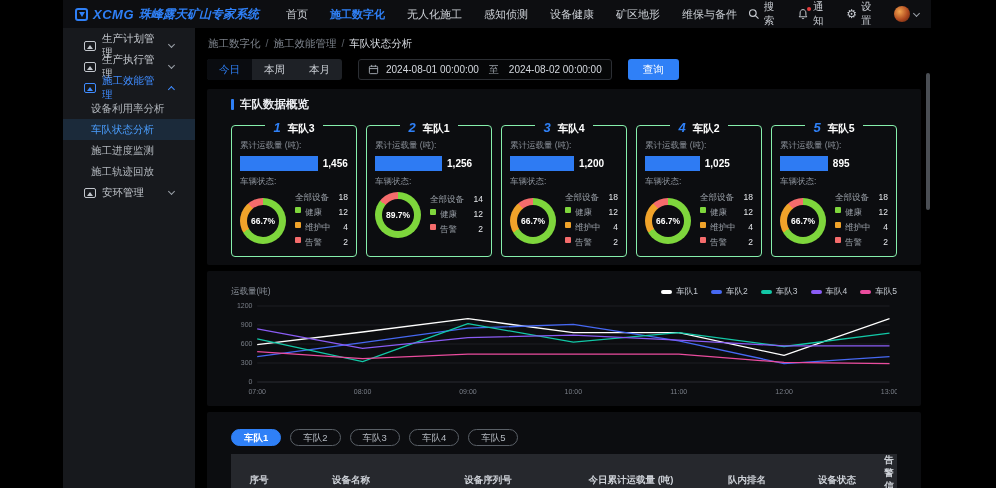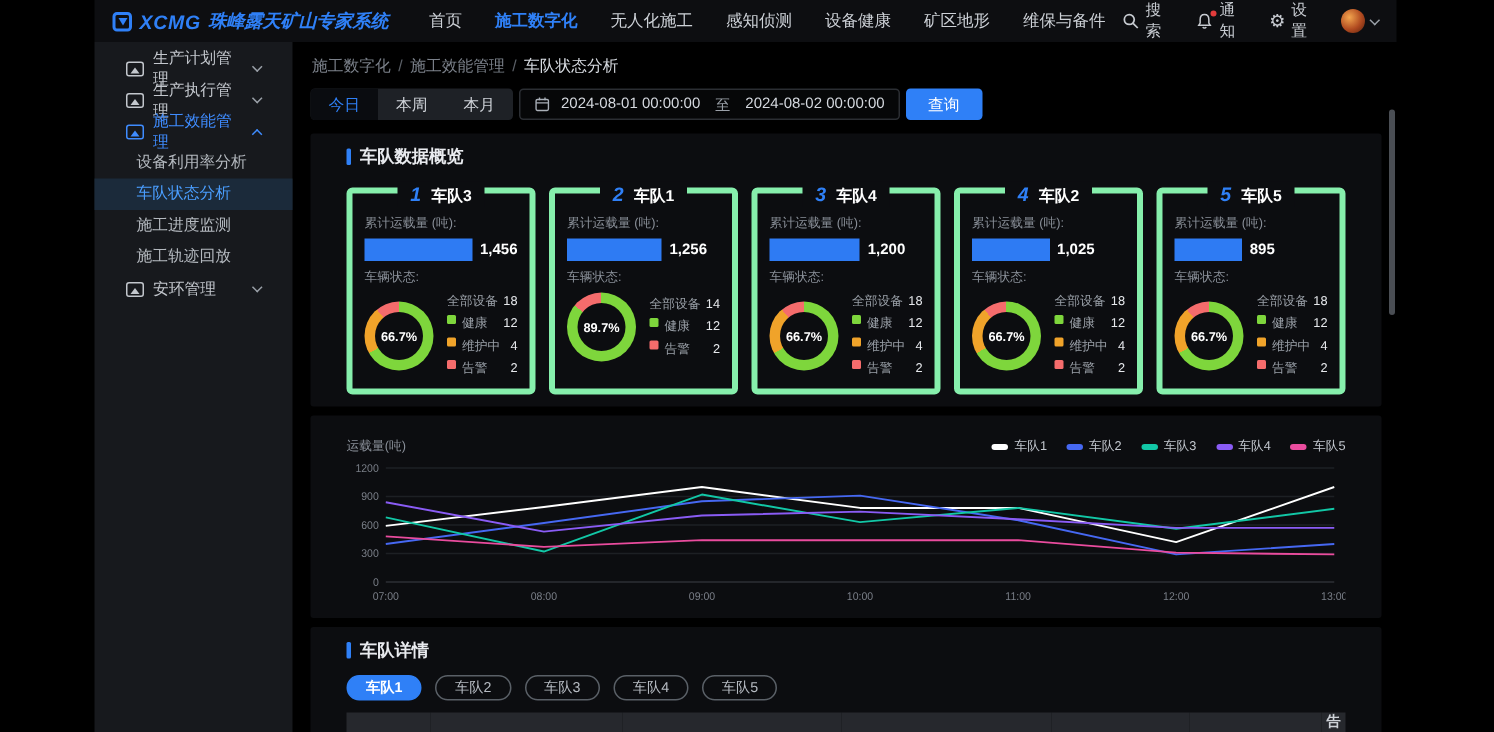--- a/index.html
+++ b/index.html
@@ -35,35 +35,35 @@
   .menu-icon{width:12px;height:10px;border:1px solid currentColor;border-radius:2px;position:relative;flex-shrink:0}
   .menu-icon i{position:absolute;left:2px;bottom:1px;width:0;height:0;border-left:3px solid transparent;border-right:3px solid transparent;border-bottom:4px solid currentColor}
   .side-sub{height:21px;line-height:21px;padding-left:28px;font-size:10.5px;color:#b4b9bf;cursor:pointer}
   .side-sub.active{background:#1b2a3a;color:#4a9eff}
 
   
   .main{flex:1;padding:0 10px 0 12px;position:relative;overflow:hidden}
   .breadcrumb{padding:9px 1px 7px;font-size:10.5px;color:#7b818a}
   .breadcrumb .sep{margin:0 5px;color:#5c6168}
   .breadcrumb .cur{color:#d8dce2}
-  .filterbar{display:flex;align-items:center;gap:4px;margin:1px 0 9px}
+  .filterbar{display:flex;align-items:center;gap:16px;margin:1px 0 9px}
   .seg{display:flex;background:#1e2126;border-radius:3px;overflow:hidden}
   .seg-btn{border:0;background:transparent;color:#d0d4da;font-size:10.5px;height:21px;padding:0 12px;cursor:pointer;font-family:inherit}
   .seg-btn.active{background:#0a0c10;color:#2f80f7}
   .datebox{display:flex;align-items:center;gap:7px;background:#060708;border:1px solid #2b2e33;border-radius:3px;height:21px;padding:0 9px;font-size:10px;color:#d5d9df;cursor:pointer}
   .date-sep{color:#9aa0a8;margin:0 3px}
   .btn-query{background:#2f80f7;color:#fff;border:0;border-radius:3px;height:21px;padding:0 15px;font-size:10.5px;cursor:pointer;font-family:inherit}
 
   .panel{background:#0c0d10;border-radius:2px;padding:8px 24px;margin-bottom:6px}
   .panel-title{display:flex;align-items:center;gap:6px;font-size:11.5px;font-weight:bold;color:#e9ebef}
   .accent{width:3px;height:11px;background:#2f80f7;border-radius:1px}
 
   
   .cards{display:flex;gap:9px;margin-top:13px}
-  .card{flex:1;border:4px solid #86efac;border-radius:4px;position:relative;padding:9px 8px 7px;background:#0c0d10}
+  .card{flex:1;border:1px solid #86efac;border-radius:4px;position:relative;padding:9px 8px 7px;background:#0c0d10}
   .card-title{position:absolute;top:-8px;left:0;right:0;text-align:center}
   .card-title span.inner{background:#0c0d10;padding:0 8px}
   .rank{color:#2f80f7;font-size:13px;font-weight:bold;font-style:italic;margin-right:7px}
   .fname{color:#fff;font-size:10.5px;font-weight:bold}
   .lbl{font-size:8.5px;color:#8a9099;margin:5px 0 4px}
   .bar-row{display:flex;align-items:center;gap:5px;height:15px}
   .bar{height:15px;background:#2e7bf3}
   .bar-val{font-size:10px;font-weight:bold;color:#fff;white-space:nowrap}
   .status-row{display:flex;align-items:center;gap:9px;margin-top:4px}
   .donut{width:46px;height:46px;border-radius:50%;position:relative;flex-shrink:0}
@@ -435,24 +435,20 @@
             <text x="704" y="94" fill="#7a7f88" font-size="7.5" text-anchor="middle" font-family="Liberation Sans, sans-serif">13:00</text>
             <polyline points="28.0,44.6 140.7,32.0 253.3,18.7 366.0,32.6 478.7,32.6 591.3,55.4 704.0,18.7" fill="none" stroke="#ffffff" stroke-width="1.3" stroke-linejoin="round"></polyline>
             <polyline points="28.0,56.7 140.7,42.7 253.3,28.2 366.0,24.4 478.7,40.8 591.3,63.6 704.0,56.7" fill="none" stroke="#4668f2" stroke-width="1.3" stroke-linejoin="round"></polyline>
             <polyline points="28.0,38.9 140.7,61.7 253.3,23.7 366.0,42.1 478.7,32.6 591.3,46.5 704.0,33.2" fill="none" stroke="#12c7a6" stroke-width="1.3" stroke-linejoin="round"></polyline>
             <polyline points="28.0,28.8 140.7,48.4 253.3,37.7 366.0,35.1 478.7,40.2 591.3,45.9 704.0,45.9" fill="none" stroke="#8a5cf5" stroke-width="1.3" stroke-linejoin="round"></polyline>
             <polyline points="28.0,51.6 140.7,58.6 253.3,54.1 366.0,54.1 478.7,54.1 591.3,62.4 704.0,63.6" fill="none" stroke="#ea4c9e" stroke-width="1.3" stroke-linejoin="round"></polyline>
           </svg>
       </section>
 
       <section class="panel">
-        <div class="panel-title">
-          <span class="accent"></span>
-          <span>车队详情</span>
-        </div>
         <div class="pills" id="pills">
             <button class="pill active">车队1</button>
             <button class="pill">车队2</button>
             <button class="pill">车队3</button>
             <button class="pill">车队4</button>
             <button class="pill">车队5</button>
           </div>
         <table>
           <thead>
               <tr id="theadrow">

